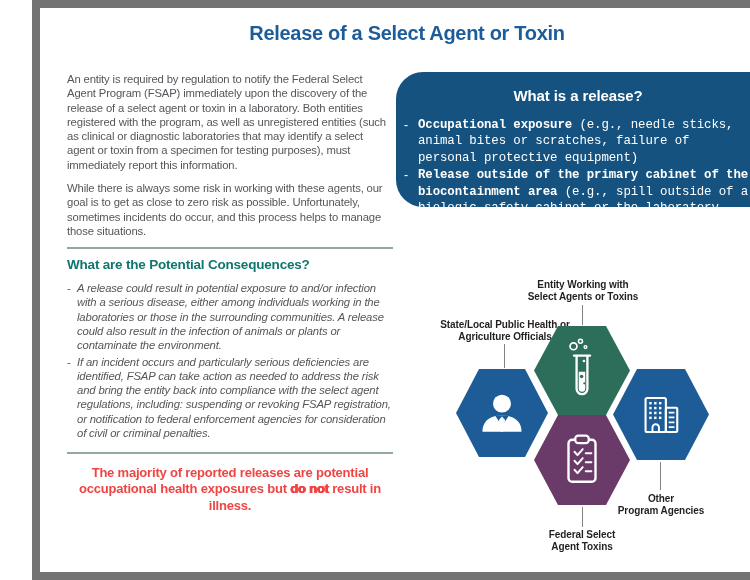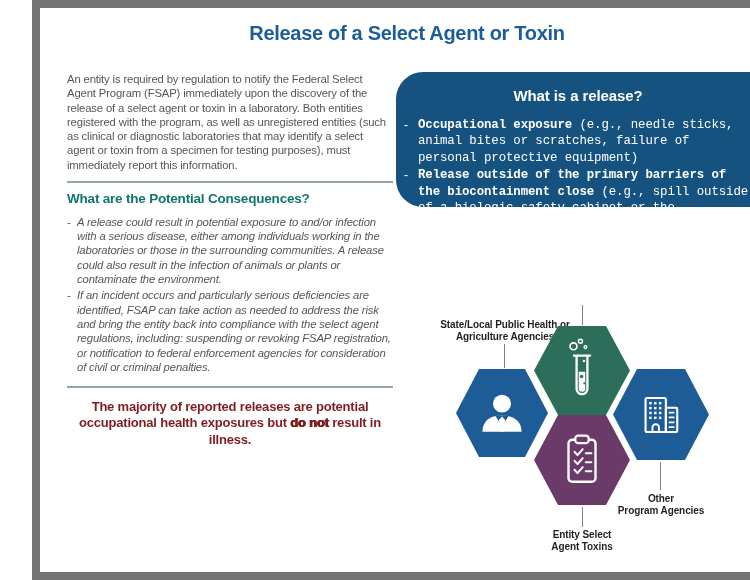--- a/index.html
+++ b/index.html
@@ -56,21 +56,21 @@
   }
   .bullet-item .dash {
     flex: 0 0 10px;
     text-align: left;
   }
   .bullet-item .btext { flex: 1; font-style: italic; }
 
   .statement {
     margin-top: 11px;
     text-align: center;
-    color: #7f1d1d;
+    color: #ef4444;
     font-size: 13px;
     line-height: 16.5px;
     font-weight: bold;
     letter-spacing: -0.2px;
     padding: 0 10px;
   }
   .statement strong {
     font-weight: bold;
     text-shadow: 0.45px 0 0 currentColor, -0.45px 0 0 currentColor;
   }
@@ -146,20 +146,21 @@
 </style>
 </head>
 <body>
 
 <div class="page">
 
   <div class="main-title">Release of a Select Agent or Toxin</div>
 
   <div class="left-col">
     <p>An entity is required by regulation to notify the Federal Select Agent Program (FSAP) immediately upon the discovery of the release of a select agent or toxin in a laboratory. Both entities registered with the program, as well as unregistered entities (such as clinical or diagnostic laboratories that may identify a select agent or toxin from a specimen for testing purposes), must immediately report this information.</p>
+    <p>While there is always some risk in working with these agents, our goal is to get as close to zero risk as possible. Unfortunately, sometimes incidents do occur, and this process helps to manage those situations.</p>
 
     <div class="divider"></div>
 
     <div class="consequences-heading">What are the Potential Consequences?</div>
 
     <div class="bullet-item">
       <span class="dash">-</span>
       <span class="btext">A release could result in potential exposure to and/or infection with a serious disease, either among individuals working in the laboratories or those in the surrounding communities. A release could also result in the infection of animals or plants or contaminate the environment.</span>
     </div>
     <div class="bullet-item">
@@ -176,34 +177,38 @@
 
   <div class="release-box">
     <h3>What is a release?</h3>
 
     <div class="rb-item">
       <span class="dash">-</span>
       <span class="btext"><strong>Occupational exposure</strong><span> (e.g., needle sticks, animal bites or scratches, failure of personal protective equipment)</span></span>
     </div>
     <div class="rb-item">
       <span class="dash">-</span>
-      <span class="btext"><strong>Release outside of the primary barriers of the biocontainment close</strong><span> (e.g., spill outside of a biologic safety cabinet or the laboratory itself)</span></span>
-    </div>
-  </div>
-
+      <span class="btext"><strong>Release outside of the primary cabinet of the biocontainment area</strong><span> (e.g., spill outside of a biologic safety cabinet or the laboratory itself)</span></span>
+    </div>
+  </div>
+
+  <div class="hex-label label-entity">
+    <div>Entity Working with</div>
+    <div>Select Agents or Toxins</div>
+  </div>
   <div class="hex-label label-state">
     <div>State/Local Public Health or</div>
-    <div>Agriculture Agencies</div>
+    <div>Agriculture Officials</div>
   </div>
   <div class="hex-label label-federal">
     <div>Other</div>
     <div>Program Agencies</div>
   </div>
   <div class="hex-label label-fsap">
-    <div>Entity Select</div>
+    <div>Federal Select</div>
     <div>Agent Toxins</div>
   </div>
 
   <div class="connector conn-entity"></div>
   <div class="connector conn-state"></div>
   <div class="connector conn-federal"></div>
   <div class="connector conn-fsap"></div>
 
   <div class="hex hex-green">
     <span class="icon">

